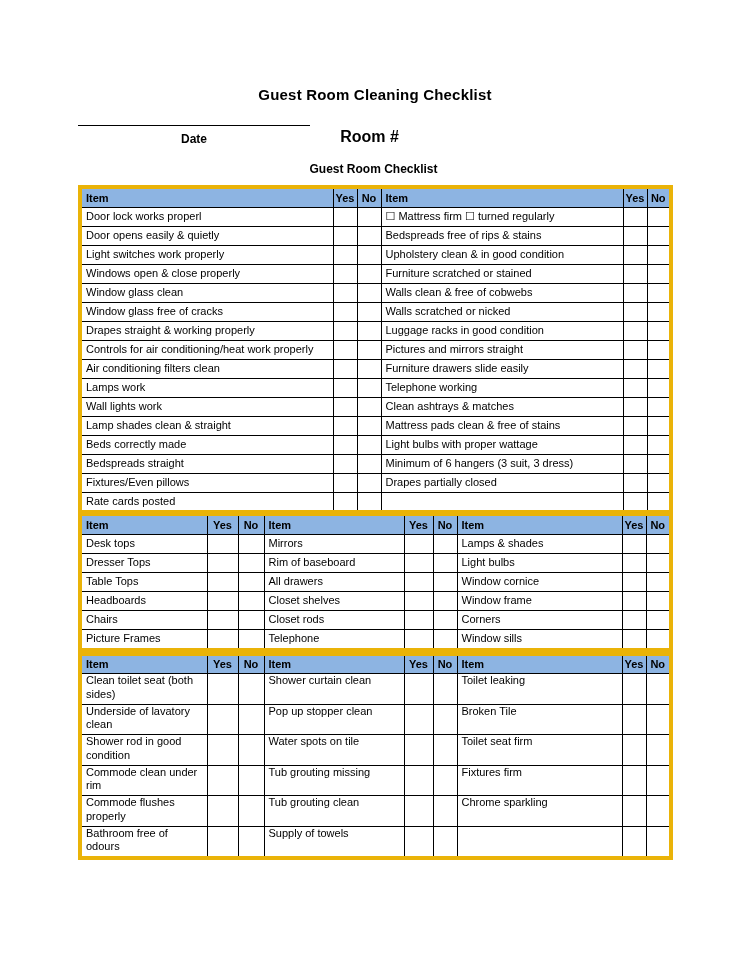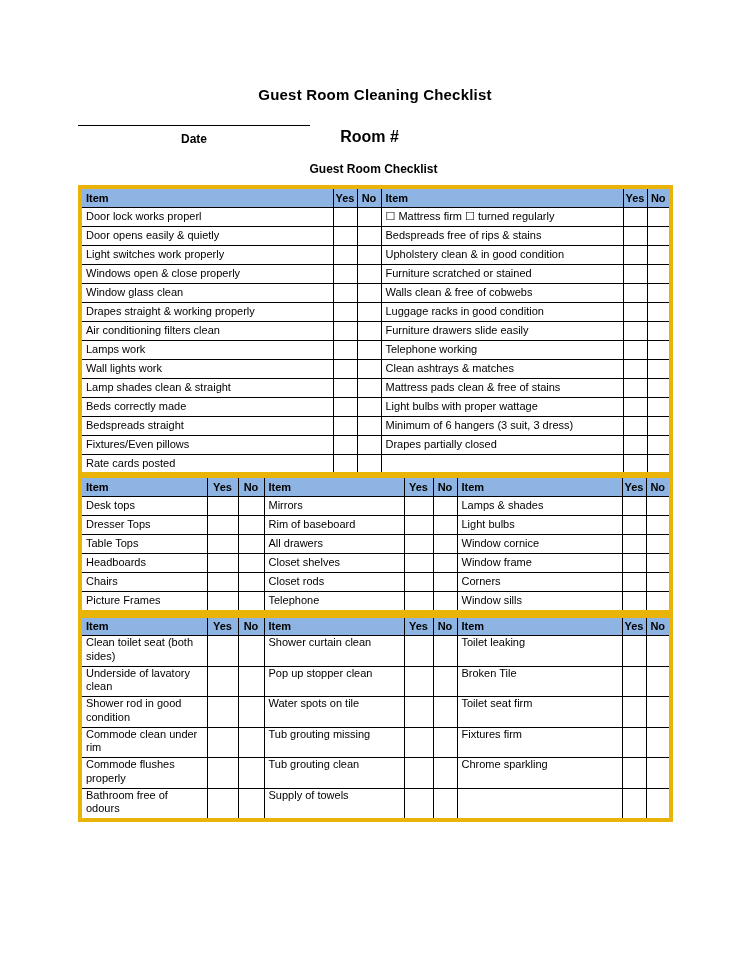--- a/index.html
+++ b/index.html
@@ -109,24 +109,40 @@
         </tr>
     <tr>
           <td class="item">Window glass clean</td>
           <td class="chk"></td>
           <td class="chk"></td>
           <td class="item">Walls clean &amp; free of cobwebs</td>
           <td class="chk"></td>
           <td class="chk"></td>
         </tr>
     <tr>
+          <td class="item">Window glass free of cracks</td>
+          <td class="chk"></td>
+          <td class="chk"></td>
+          <td class="item">Walls scratched or nicked</td>
+          <td class="chk"></td>
+          <td class="chk"></td>
+        </tr>
+    <tr>
           <td class="item">Drapes straight &amp; working properly</td>
           <td class="chk"></td>
           <td class="chk"></td>
           <td class="item">Luggage racks in good condition</td>
+          <td class="chk"></td>
+          <td class="chk"></td>
+        </tr>
+    <tr>
+          <td class="item">Controls for air conditioning/heat work properly</td>
+          <td class="chk"></td>
+          <td class="chk"></td>
+          <td class="item">Pictures and mirrors straight</td>
           <td class="chk"></td>
           <td class="chk"></td>
         </tr>
     <tr>
           <td class="item">Air conditioning filters clean</td>
           <td class="chk"></td>
           <td class="chk"></td>
           <td class="item">Furniture drawers slide easily</td>
           <td class="chk"></td>
           <td class="chk"></td>

